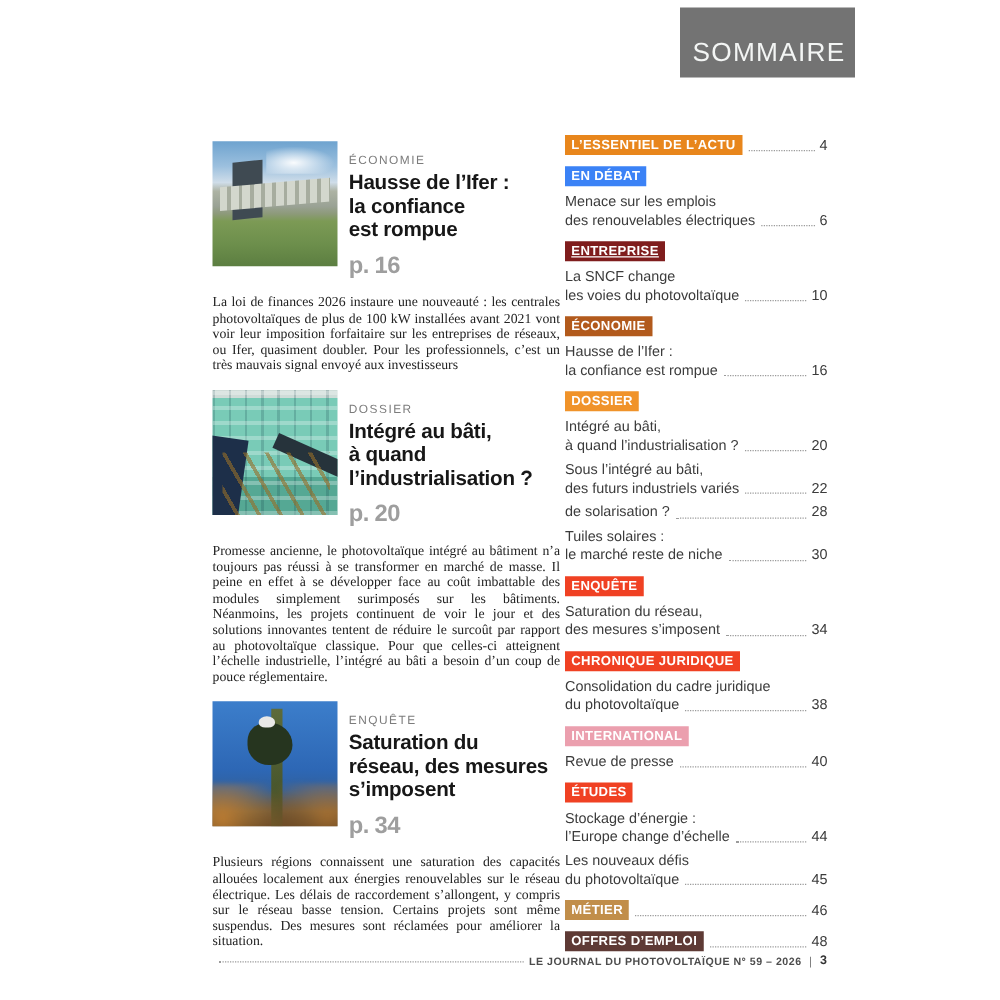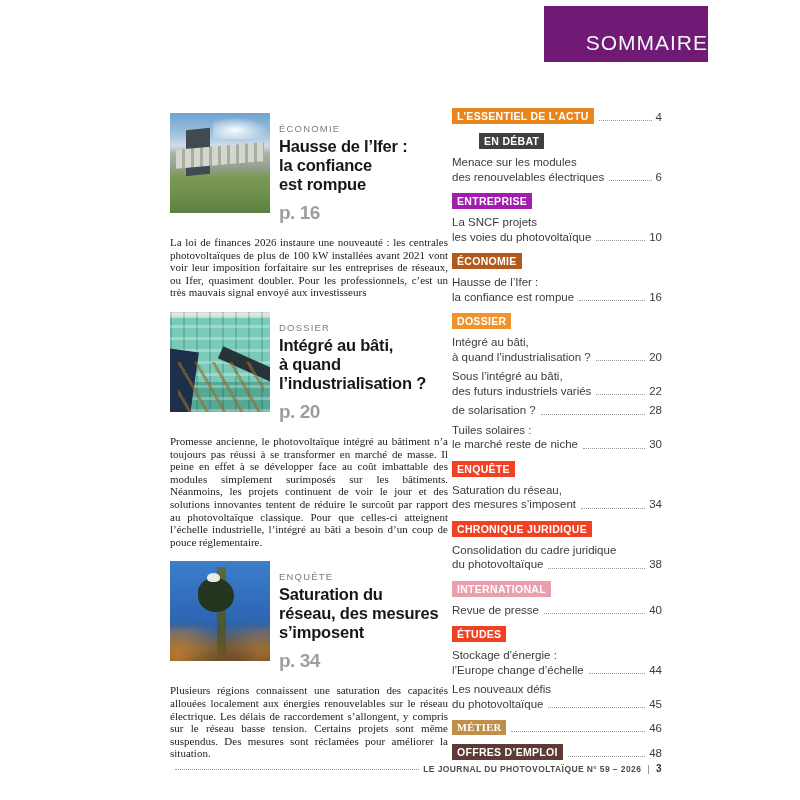--- a/index.html
+++ b/index.html
@@ -2,22 +2,22 @@
 <html><head>
 <meta charset="utf-8">
 <style>
   html,body{margin:0;padding:0;}
   body{
     width:800px;height:800px;position:relative;background:#ffffff;
     font-family:"Liberation Sans",sans-serif;color:#3b3b3b;overflow:hidden;
   }
   
   .sommaire-box{
-    position:absolute;left:544px;top:6px;width:164px;height:56px;
-    background:#701a75;display:flex;align-items:flex-end;justify-content:flex-end;
+    position:absolute;left:544px;top:6px;width:140px;height:56px;
+    background:#737373;display:flex;align-items:flex-end;
   }
   .sommaire-box .t{
     color:#f3f5f4;font-size:21px;font-weight:300;letter-spacing:1px;
     padding:0 0 7px 10px;
   }
   
   .articles-col{position:absolute;left:170px;top:113px;width:278px;}
   .article{margin-bottom:13px;}
   .art-row{display:flex;}
   .photo{width:100px;height:100px;flex:0 0 100px;position:relative;overflow:hidden;background:#ccc;}
@@ -131,35 +131,35 @@
     </div>
   </div>
 
 <div class="toc-col" id="toc">
     <div class="badge-row first">
       <span class="badge" style="background: rgb(232, 134, 28);">L’ESSENTIEL DE L’ACTU</span>
       <span class="lead"></span>
       <span class="pnum">4</span>
     </div>
     <div class="badge-row">
-      <span class="badge" style="background: #404040; margin-left: 27px;">EN DÉBAT</span>
-    </div>
-    <div class="toc-item">
-      <div class="toc-line">Menace sur les modules</div>
+      <span class="badge" style="background: #3b82f6;">EN DÉBAT</span>
+    </div>
+    <div class="toc-item">
+      <div class="toc-line">Menace sur les emplois</div>
       <div class="toc-line toc-last">
         <span>des renouvelables électriques</span>
         <span class="lead"></span>
         <span class="pnum">6</span>
       </div>
     </div>
     <div class="badge-row">
-      <span class="badge" style="background: #a21caf;">ENTREPRISE</span>
-    </div>
-    <div class="toc-item">
-      <div class="toc-line">La SNCF projets</div>
+      <span class="badge" style="background: #7f1d1d; text-decoration: underline;">ENTREPRISE</span>
+    </div>
+    <div class="toc-item">
+      <div class="toc-line">La SNCF change</div>
       <div class="toc-line toc-last">
         <span>les voies du photovoltaïque</span>
         <span class="lead"></span>
         <span class="pnum">10</span>
       </div>
     </div>
     <div class="badge-row">
       <span class="badge" style="background: rgb(178, 90, 28);">ÉCONOMIE</span>
     </div>
     <div class="toc-item">
@@ -249,21 +249,21 @@
     </div>
     <div class="toc-item">
       <div class="toc-line">Les nouveaux défis</div>
       <div class="toc-line toc-last">
         <span>du photovoltaïque</span>
         <span class="lead"></span>
         <span class="pnum">45</span>
       </div>
     </div>
     <div class="badge-row">
-      <span class="badge" style="background: rgb(193, 142, 74); font-family: Liberation Serif, serif;">MÉTIER</span>
+      <span class="badge" style="background: rgb(193, 142, 74);">MÉTIER</span>
       <span class="lead"></span>
       <span class="pnum">46</span>
     </div>
     <div class="badge-row">
       <span class="badge" style="background: rgb(94, 58, 53);">OFFRES D’EMPLOI</span>
       <span class="lead"></span>
       <span class="pnum">48</span>
     </div>
   </div>
 

